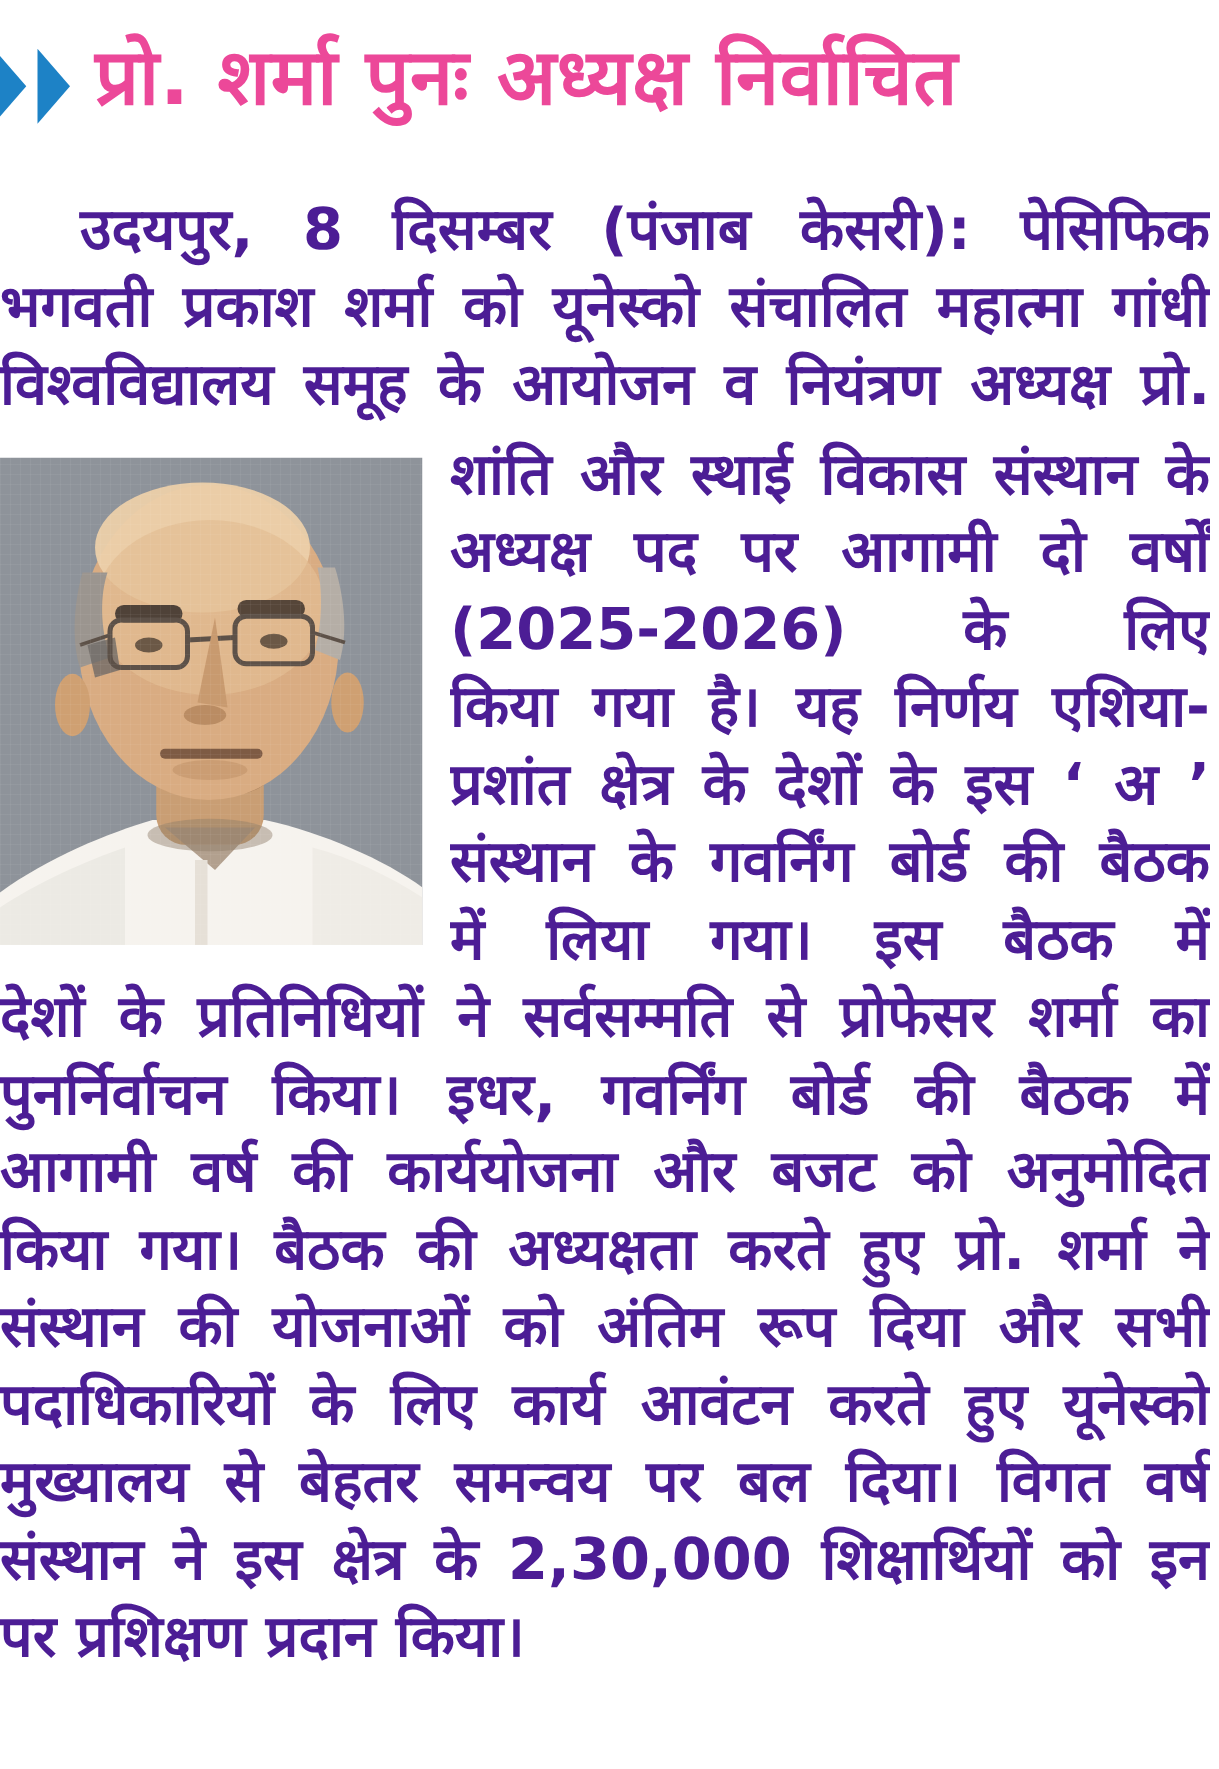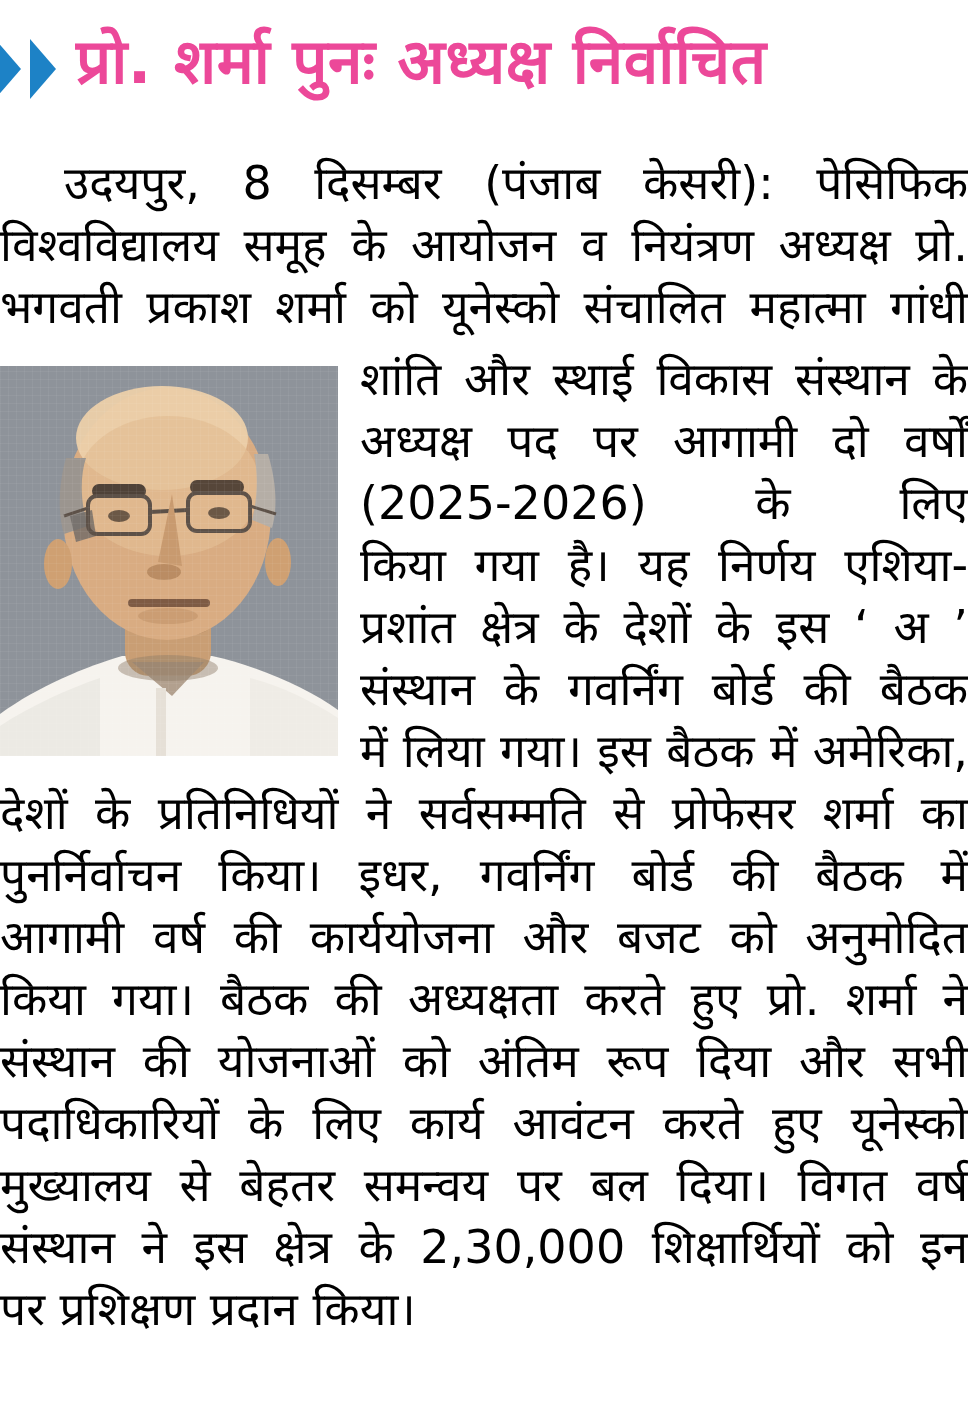--- a/index.html
+++ b/index.html
@@ -50,24 +50,25 @@
   .article {
     position: absolute;
     top: 152px;
     left: 0;
     width: 968px;
   }
   .ln {
     height: 62px;
     line-height: 62px;
     font-size: 46px;
-    color: #000000;
+    color: #4c1d95;
     text-align: justify;
     text-align-last: justify;
     overflow: hidden;
+    font-weight: bold;
   }
   .ln.indent { padding-left: 64px; }
   .ln.wrapped { margin-left: 360px; }
   .ln.first-wrapped { margin-top: 10px; }
   .ln.first-bottom { margin-top: 6px; }
   .ln.last { text-align: left; text-align-last: left; }
 
   
   .photo {
     position: absolute;
@@ -142,22 +143,22 @@
 
       <path d="M132,296 L204,296 L172,330 Z" fill="#a6917c" opacity="0.85"></path>
       <rect x="156" y="322" width="10" height="68" fill="#e6e0d7"></rect>
       <ellipse cx="168" cy="302" rx="50" ry="13" fill="#8f7c69" opacity="0.45"></ellipse>
     </svg>
     <div class="pixel-overlay"></div>
   </div>
 
   <div class="article">
     <div class="ln indent">उदयपुर, 8 दिसम्बर (पंजाब केसरी): पेसिफिक</div>
+    <div class="ln">भगवती प्रकाश शर्मा को यूनेस्को संचालित महात्मा गांधी</div>
     <div class="ln">विश्वविद्यालय समूह के आयोजन व नियंत्रण अध्यक्ष प्रो.</div>
-    <div class="ln">भगवती प्रकाश शर्मा को यूनेस्को संचालित महात्मा गांधी</div>
     <div class="ln wrapped first-wrapped">शांति और स्थाई विकास संस्थान के</div>
     <div class="ln wrapped">अध्यक्ष पद पर आगामी दो वर्षों</div>
     <div class="ln wrapped">(2025-2026) के लिए पुनर्निवाचित</div>
     <div class="ln wrapped">किया गया है। यह निर्णय एशिया-</div>
     <div class="ln wrapped">प्रशांत क्षेत्र के देशों के इस ‘ अ ’ श्रेणी</div>
     <div class="ln wrapped">संस्थान के गवर्निंग बोर्ड की बैठक</div>
     <div class="ln wrapped">में लिया गया। इस बैठक में अमेरिका,</div>
     <div class="ln">देशों के प्रतिनिधियों ने सर्वसम्मति से प्रोफेसर शर्मा का</div>
     <div class="ln">पुनर्निर्वाचन किया। इधर, गवर्निंग बोर्ड की बैठक में</div>
     <div class="ln">आगामी वर्ष की कार्ययोजना और बजट को अनुमोदित</div>

